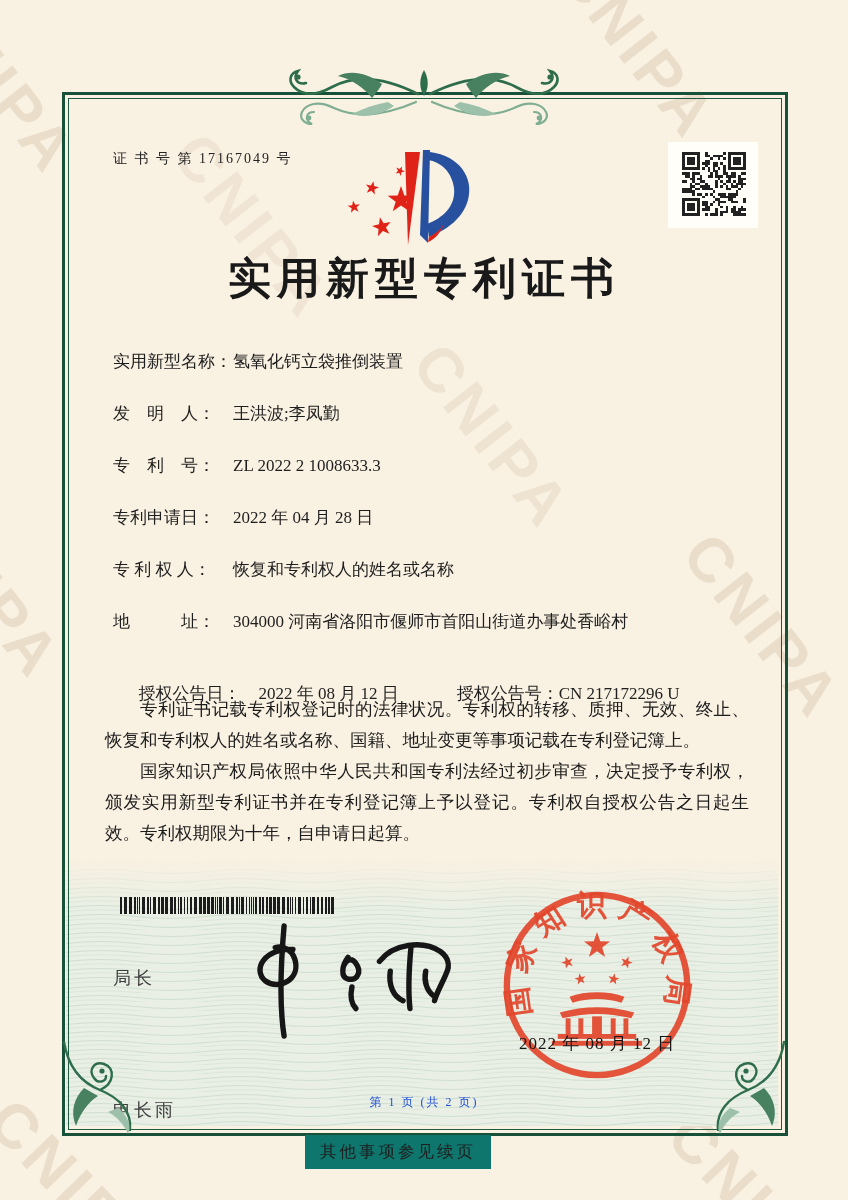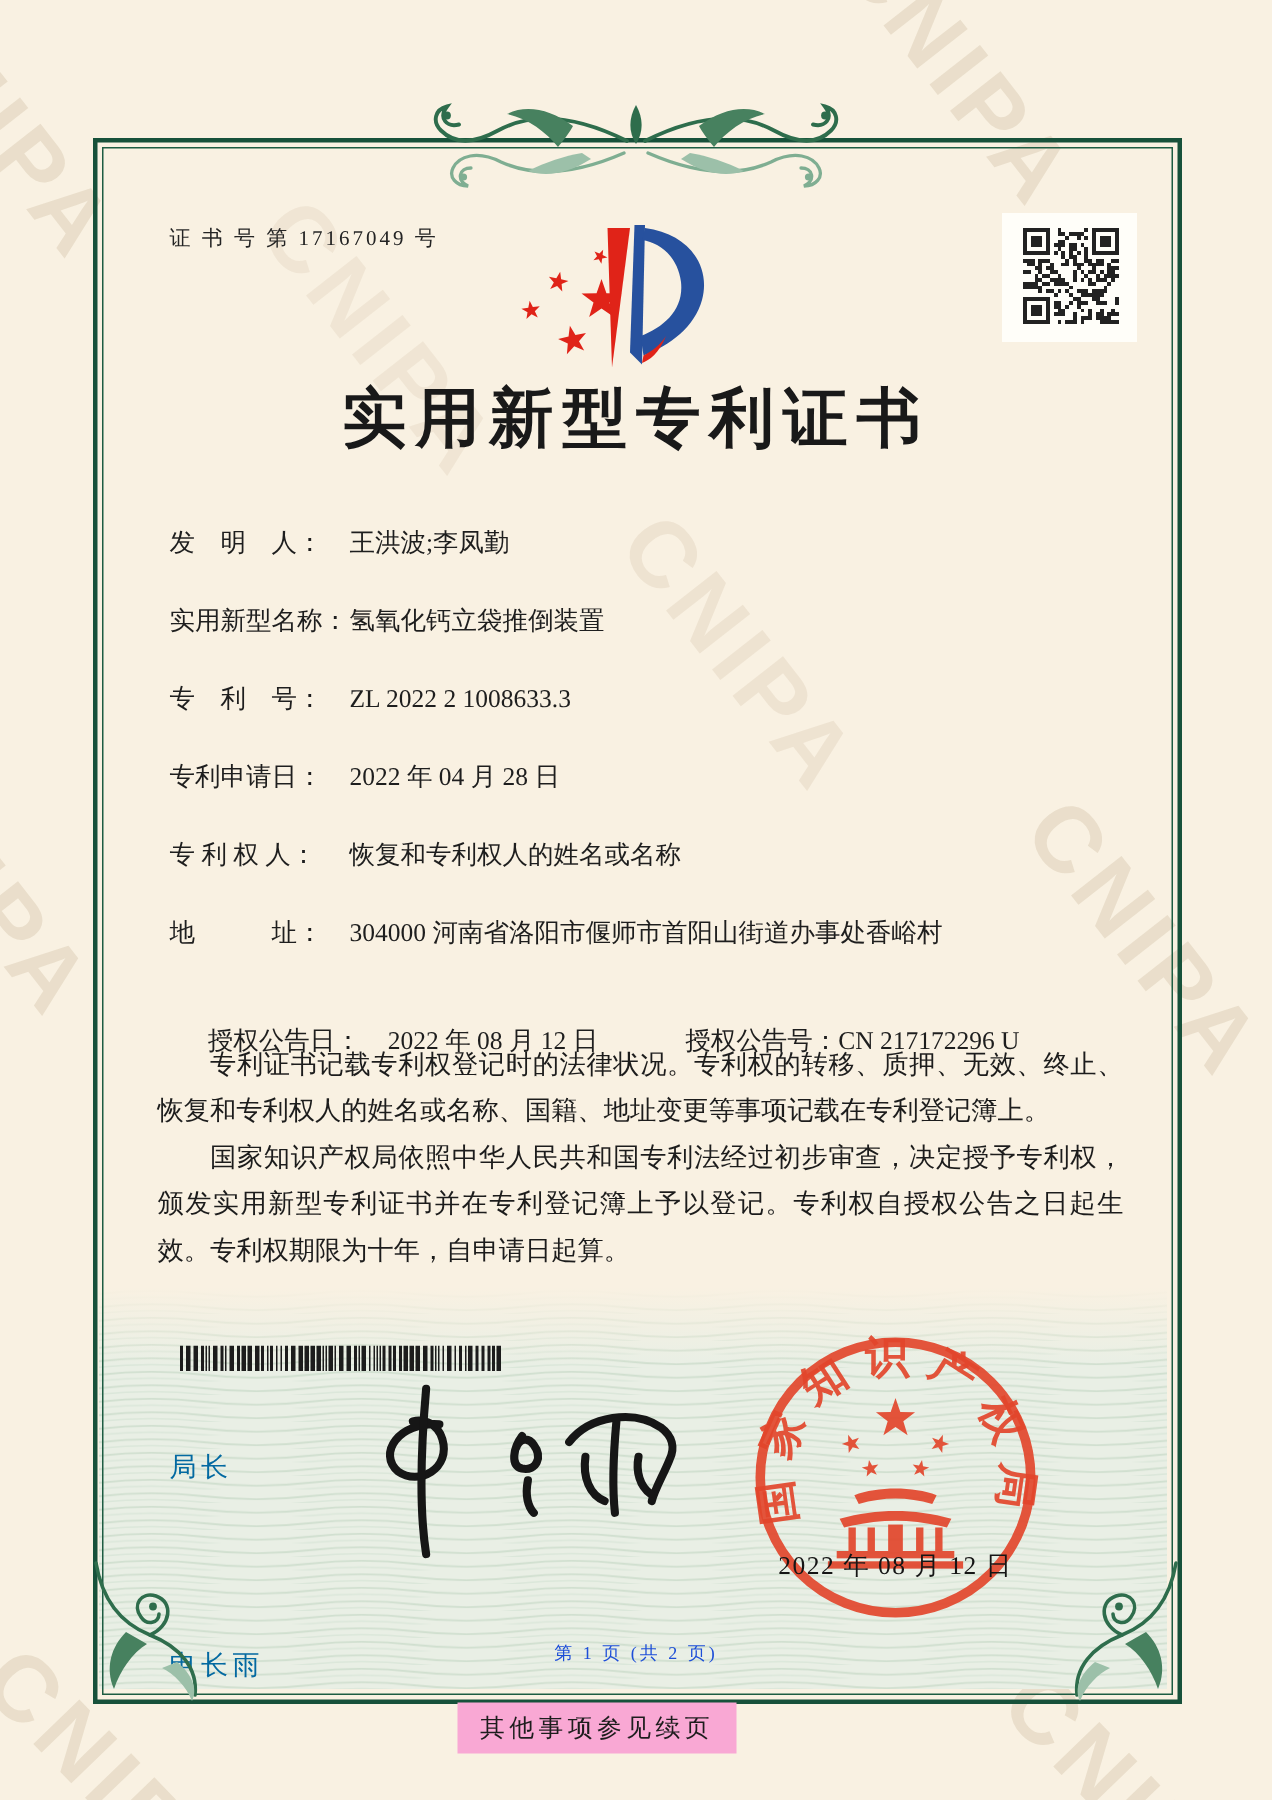--- a/index.html
+++ b/index.html
@@ -38,34 +38,34 @@
   .flabel{display:inline-block;min-width:120px;}
   .fvalue{white-space:pre;}
   .gsep{display:inline-block;width:58px;}
 
   .body-text{left:105px;top:694px;width:644px;font-size:17.5px;line-height:31px;
              color:#1c1c1c;text-align:justify;}
   .body-text p{margin:0;text-indent:2em;}
 
   .barcode{left:120px;top:897px;width:218px;height:17px;}
 
-  .signer{left:113px;font-size:18px;letter-spacing:3px;color:#0369a1;text-align:center;}
+  .signer{left:113px;font-size:18px;letter-spacing:3px;color:#404040;text-align:center;}
   .signer.t1{top:966px;}
   .signer.t2{top:1058px;margin-top:40px;}
 
   .sig{left:228px;top:922px;width:240px;height:118px;}
 
   .seal{left:499px;top:887px;width:196px;height:196px;z-index:4;}
   .seal-date{left:487px;top:1032px;width:220px;text-align:center;font-size:17px;
              letter-spacing:1px;color:#151515;z-index:5;}
 
   .page-no{left:20px;top:1094px;width:808px;text-align:center;font-size:12px;
            letter-spacing:2px;color:#1d4ed8;}
 
-  .note{left:305px;top:1135px;width:186px;height:34px;background:#f9a8d4;z-index:6;
+  .note{left:305px;top:1135px;width:186px;height:34px;background:#0f766e;z-index:6;
         text-align:center;line-height:34px;font-size:16.5px;letter-spacing:3px;color:#1d1d1d;}
 
   .ornament{position:absolute;z-index:6;pointer-events:none;}
   .orn-top{left:262px;top:58px;width:324px;height:84px;}
   .orn-bl{left:54px;top:1038px;width:100px;height:100px;transform:scaleX(-1);}
   .orn-br{left:694px;top:1038px;width:100px;height:100px;}
 </style>
 </head>
 <body>
 
@@ -448,22 +448,22 @@
       <rect x="20" y="24" width="1" height="1" fill="#222"></rect>
       <rect x="21" y="24" width="1" height="1" fill="#222"></rect>
       <rect x="22" y="24" width="1" height="1" fill="#222"></rect>
       <rect x="23" y="24" width="1" height="1" fill="#222"></rect>
       <rect x="24" y="24" width="1" height="1" fill="#222"></rect>
     </svg>
 
   <div class="content title">实用新型专利证书</div>
 
   <div class="content fields">
+    <div class="frow"><span class="flabel">实用新型名称：</span><span class="fvalue">氢氧化钙立袋推倒装置</span></div>
     <div class="frow"><span class="flabel">发　明　人：</span><span class="fvalue">王洪波;李凤勤</span></div>
-    <div class="frow"><span class="flabel">实用新型名称：</span><span class="fvalue">氢氧化钙立袋推倒装置</span></div>
     <div class="frow"><span class="flabel">专　利　号：</span><span class="fvalue">ZL 2022 2 1008633.3</span></div>
     <div class="frow"><span class="flabel">专利申请日：</span><span class="fvalue">2022 年 04 月 28 日</span></div>
     <div class="frow"><span class="flabel">专 利 权 人：</span><span class="fvalue">恢复和专利权人的姓名或名称</span></div>
     <div class="frow"><span class="flabel">地　　　址：</span><span class="fvalue">304000 河南省洛阳市偃师市首阳山街道办事处香峪村</span></div>
     <div class="frow">
       <span class="flabel">授权公告日：</span><span class="fvalue">2022 年 08 月 12 日</span><span class="gsep"></span><span>授权公告号：</span><span class="fvalue">CN 217172296 U</span>
     </div>
   </div>
 
   <div class="content body-text">

